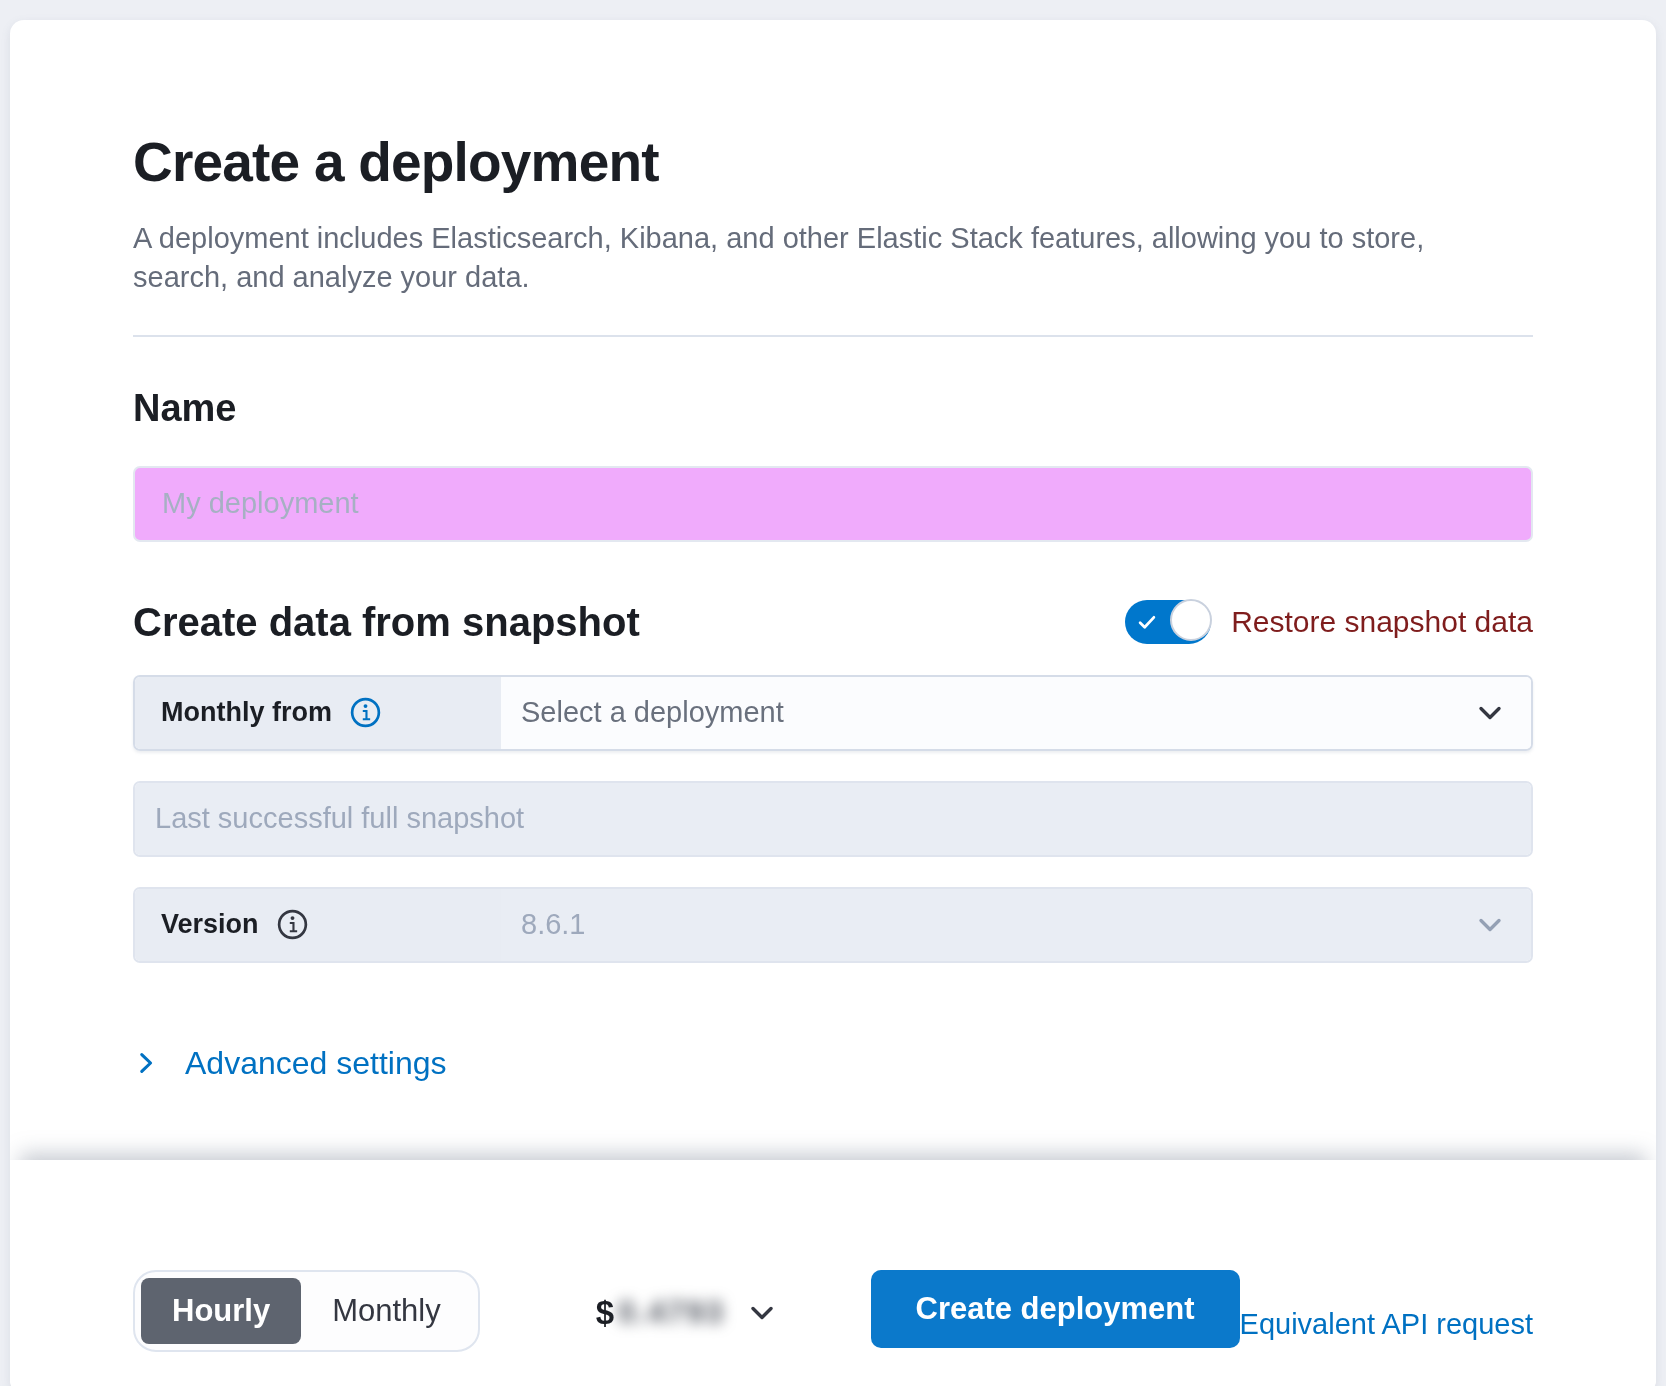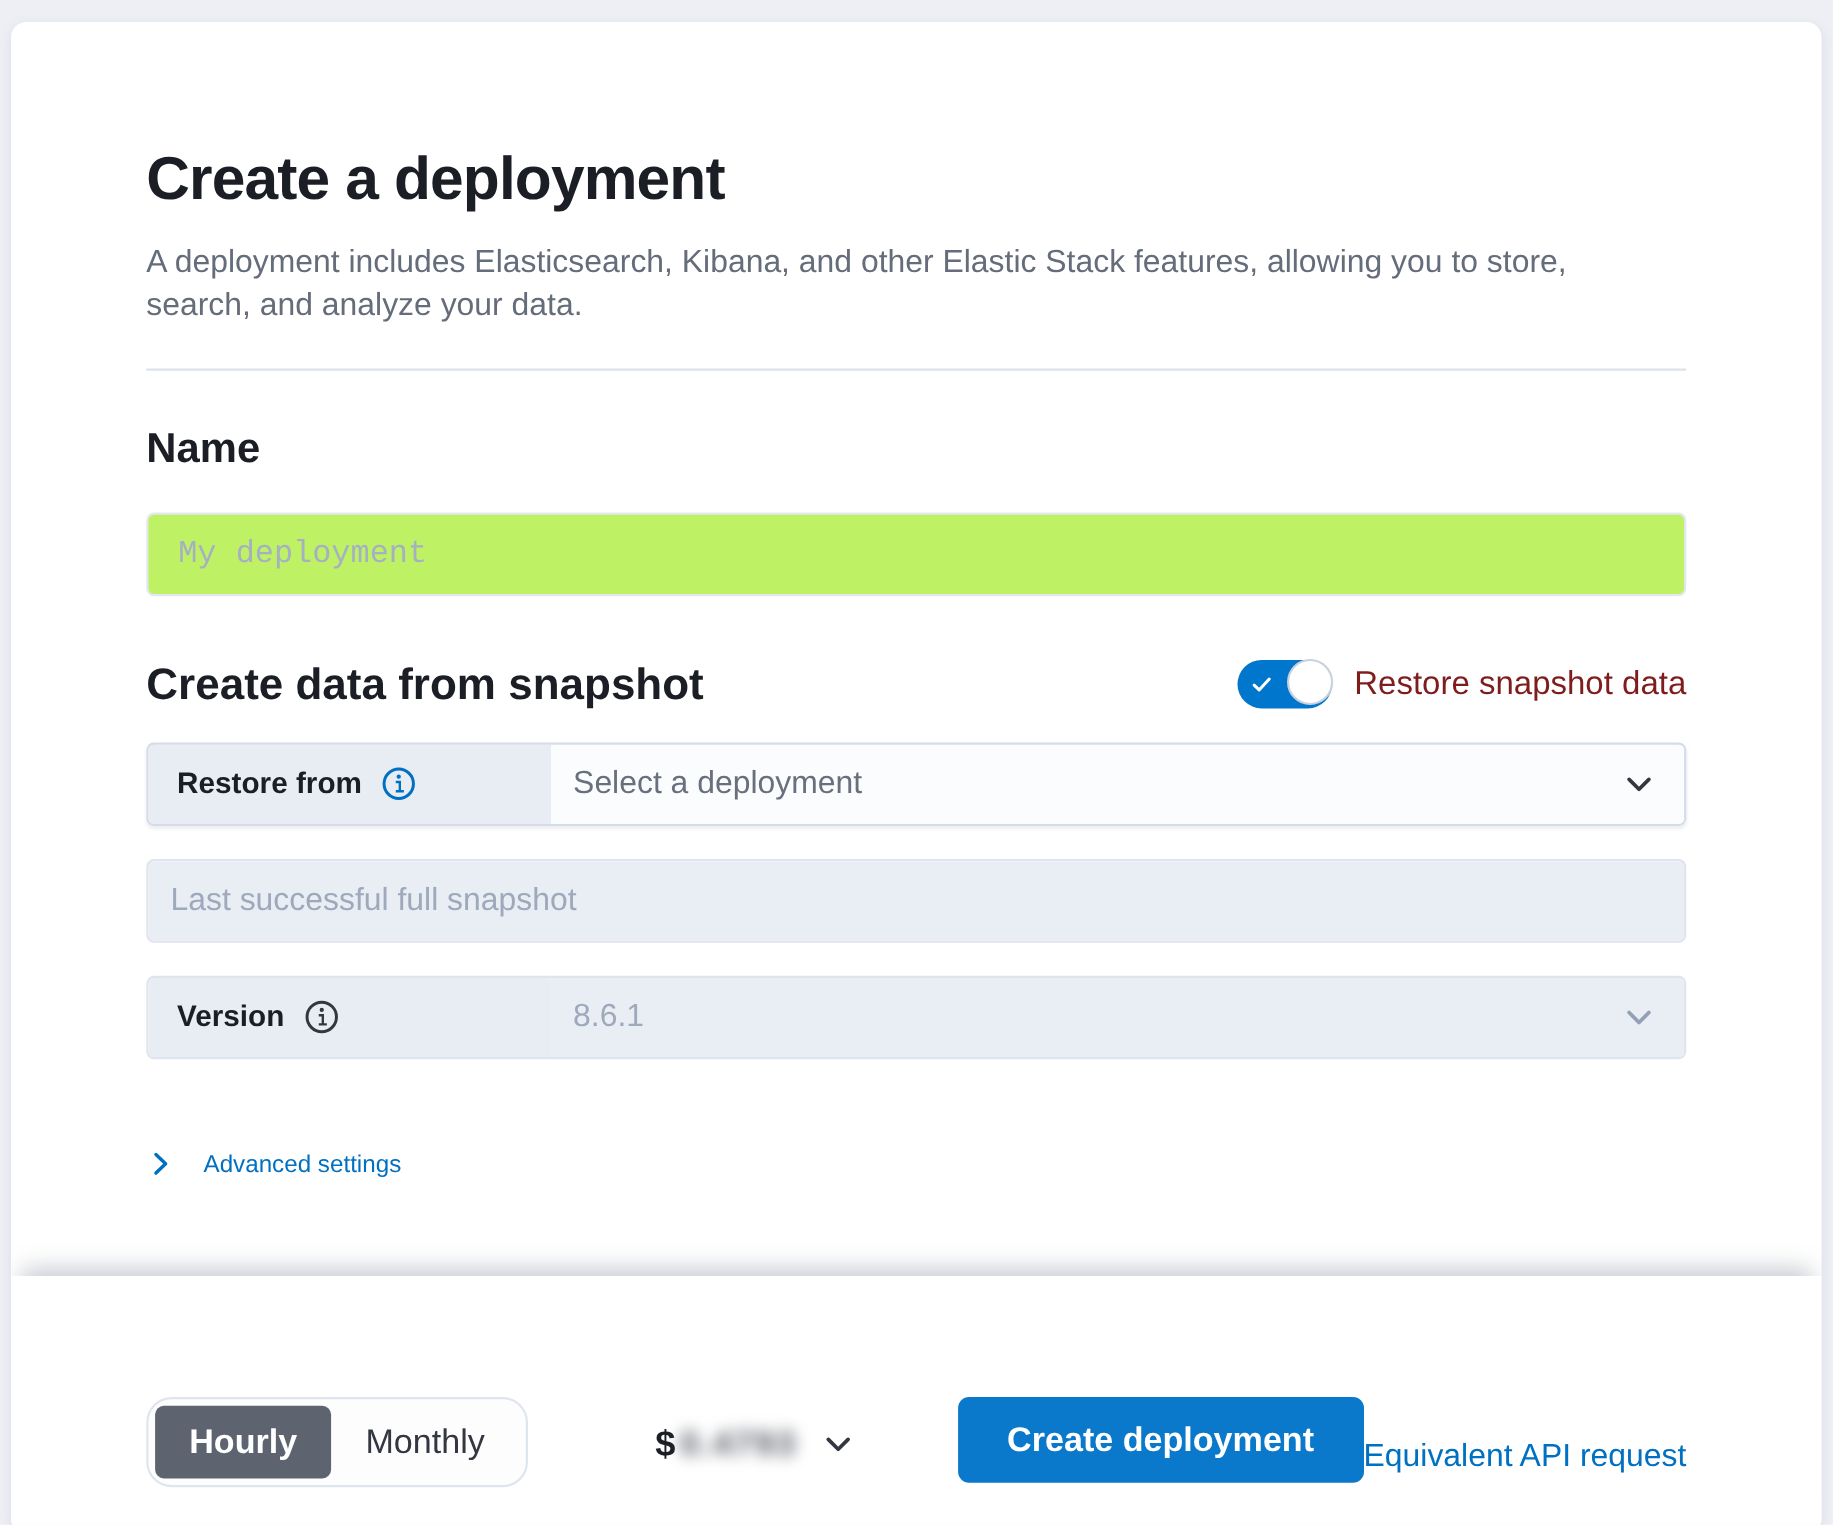--- a/index.html
+++ b/index.html
@@ -9,22 +9,22 @@
     box-shadow:0 3px 10px rgba(109,120,140,0.14);display:flex;flex-direction:column;overflow:hidden;
   }
   .main{flex:1;padding:112px 123px 0;box-sizing:border-box;}
   .page-title{margin:0;font-size:55px;line-height:1.1;font-weight:700;color:#1b1e24;letter-spacing:-0.8px;}
   .subtitle{margin:26px 0 0;font-size:29px;line-height:39px;color:#656c7a;max-width:1300px;}
   .divider{border:none;border-top:2px solid #dce2ec;margin:38px 0 0;}
   .h2{margin:0;font-weight:700;color:#1b1e24;}
   .name-heading{font-size:38px;margin-top:50px;}
   .text-input{
     display:block;margin-top:36px;width:100%;box-sizing:border-box;height:76px;padding:0 27px;
-    font-size:29px;color:#343741;background:#bef264;border:2px solid #e3e8f0;border-radius:7px;outline:none;
-    font-family:Liberation Mono, monospace;
+    font-size:29px;color:#343741;background:#f0abfc;border:2px solid #e3e8f0;border-radius:7px;outline:none;
+    font-family:Liberation Sans, sans-serif;
   }
   .text-input::placeholder{color:#a6b0c3;opacity:1;}
   .section-head{display:flex;align-items:center;justify-content:space-between;margin-top:58px;}
   .restore-heading{font-size:40px;}
   .toggle-wrap{display:flex;align-items:center;gap:20px;}
   .toggle{position:relative;width:86px;height:44px;border-radius:22px;background:#0077cc;border:none;cursor:pointer;flex:0 0 auto;}
   .toggle .check{position:absolute;left:11px;top:11px;width:22px;height:22px;}
   .toggle .knob{position:absolute;right:-1px;top:-1px;width:42px;height:42px;background:#fff;border:2px solid #c9d1de;border-radius:50%;box-sizing:border-box;}
   .toggle-label{font-size:30px;color:#7f1d1d;}
   .form-row{display:flex;margin-top:30px;height:76px;border-radius:7px;overflow:hidden;box-sizing:border-box;}
@@ -35,21 +35,21 @@
   .row-field{flex:1;display:flex;align-items:center;justify-content:space-between;padding:0 26px 0 20px;}
   .row-enabled .row-field{background:#fbfcfe;}
   .row-disabled .row-field{background:#e9edf4;}
   .field-text{font-size:29px;color:#69707d;}
   .field-text.muted{color:#9ea9bc;}
   .info-icon{width:31px;height:31px;flex:0 0 auto;}
   .chev{width:30px;height:30px;flex:0 0 auto;}
   .chev-dark{color:#343741;}
   .chev-muted{color:#94a0b4;}
   .advanced{display:inline-flex;align-items:center;gap:26px;margin-top:82px;background:none;border:none;cursor:pointer;color:#0071c2;padding:0;}
-  .advanced .txt{font-size:22px;font-weight:500;color:#0071c2;}
+  .advanced .txt{font-size:32px;font-weight:500;color:#0071c2;}
   .advanced .chev-right{width:26px;height:26px;}
   .footer{
     background:#fff;box-shadow:0 -16px 20px -10px rgba(113,123,140,0.40);
     padding:110px 123px 38px;display:flex;align-items:flex-start;position:relative;
   }
   .billing-group{display:inline-flex;align-items:center;background:#fdfdfe;border:2px solid #dfe5ef;border-radius:23px;padding:6px;box-sizing:border-box;}
   .billing-btn{border:none;background:transparent;font-family:inherit;font-size:31px;color:#343741;padding:15px 31px;border-radius:8px;cursor:pointer;}
   .billing-btn.selected{background:#5e646f;color:#ffffff;font-weight:700;}
   .price-group{display:flex;align-items:center;margin-left:116px;height:86px;background:none;border:none;cursor:pointer;padding:0;}
   .currency{font-size:33px;font-weight:700;color:#1b1e24;}
@@ -81,21 +81,21 @@
           </svg>
           <span class="knob"></span>
         </button>
         <span class="toggle-label">Restore snapshot data</span>
       </div>
     </div>
 
     
     <div class="form-row row-enabled">
       <div class="row-label">
-        <span class="lbl">Restore from</span>
+        <span class="lbl">Monthly from</span>
         <svg class="info-icon" viewBox="0 0 16 16" style="color:#0071c2;">
           <circle cx="8" cy="8" r="6.9" fill="none" stroke="currentColor" stroke-width="1.4"></circle>
           <circle cx="8" cy="4.7" r="1" fill="currentColor"></circle>
           <path d="M6.6 7.2 h1.9 v4.3 h-1.9 M6.6 11.5 h3.8" stroke="currentColor" stroke-width="1.1" fill="none"></path>
         </svg>
       </div>
       <div class="row-field">
         <span class="field-text">Select a deployment</span>
         <svg class="chev chev-dark" viewBox="0 0 16 16" fill="none">
           <path d="M3.2 5.6 L8 10.4 L12.8 5.6" stroke="currentColor" stroke-width="1.8" stroke-linecap="round" stroke-linejoin="round"></path>

